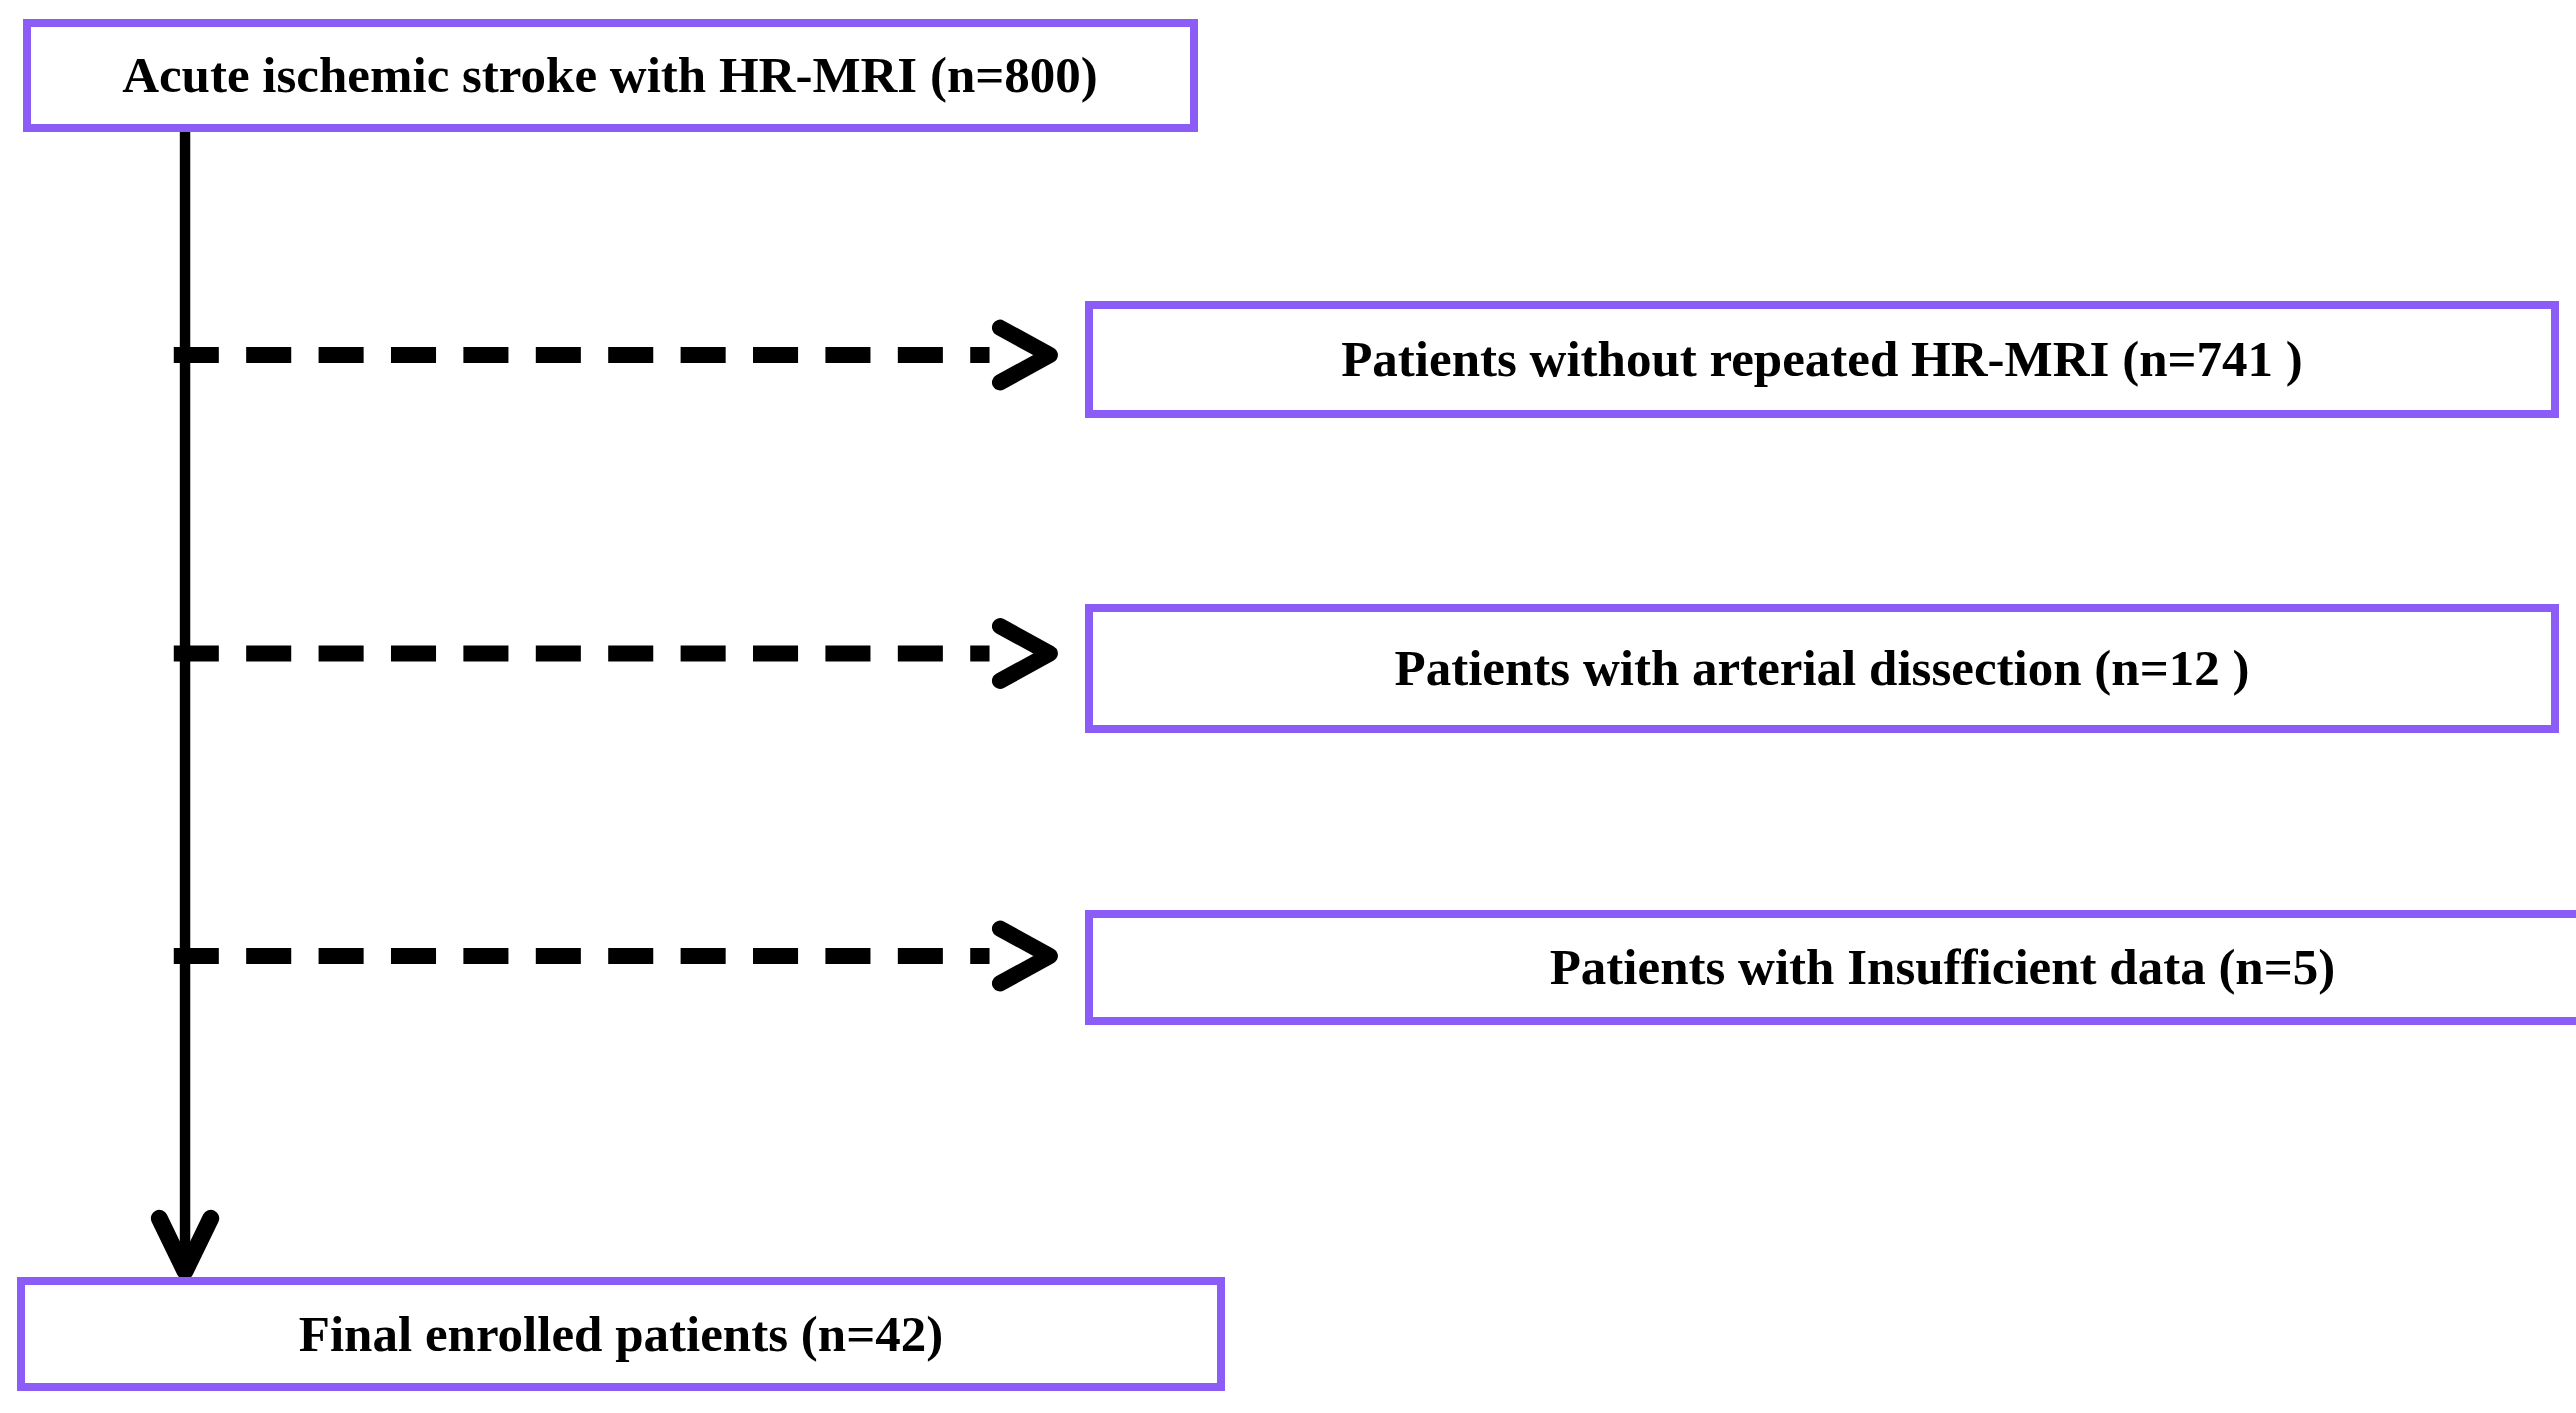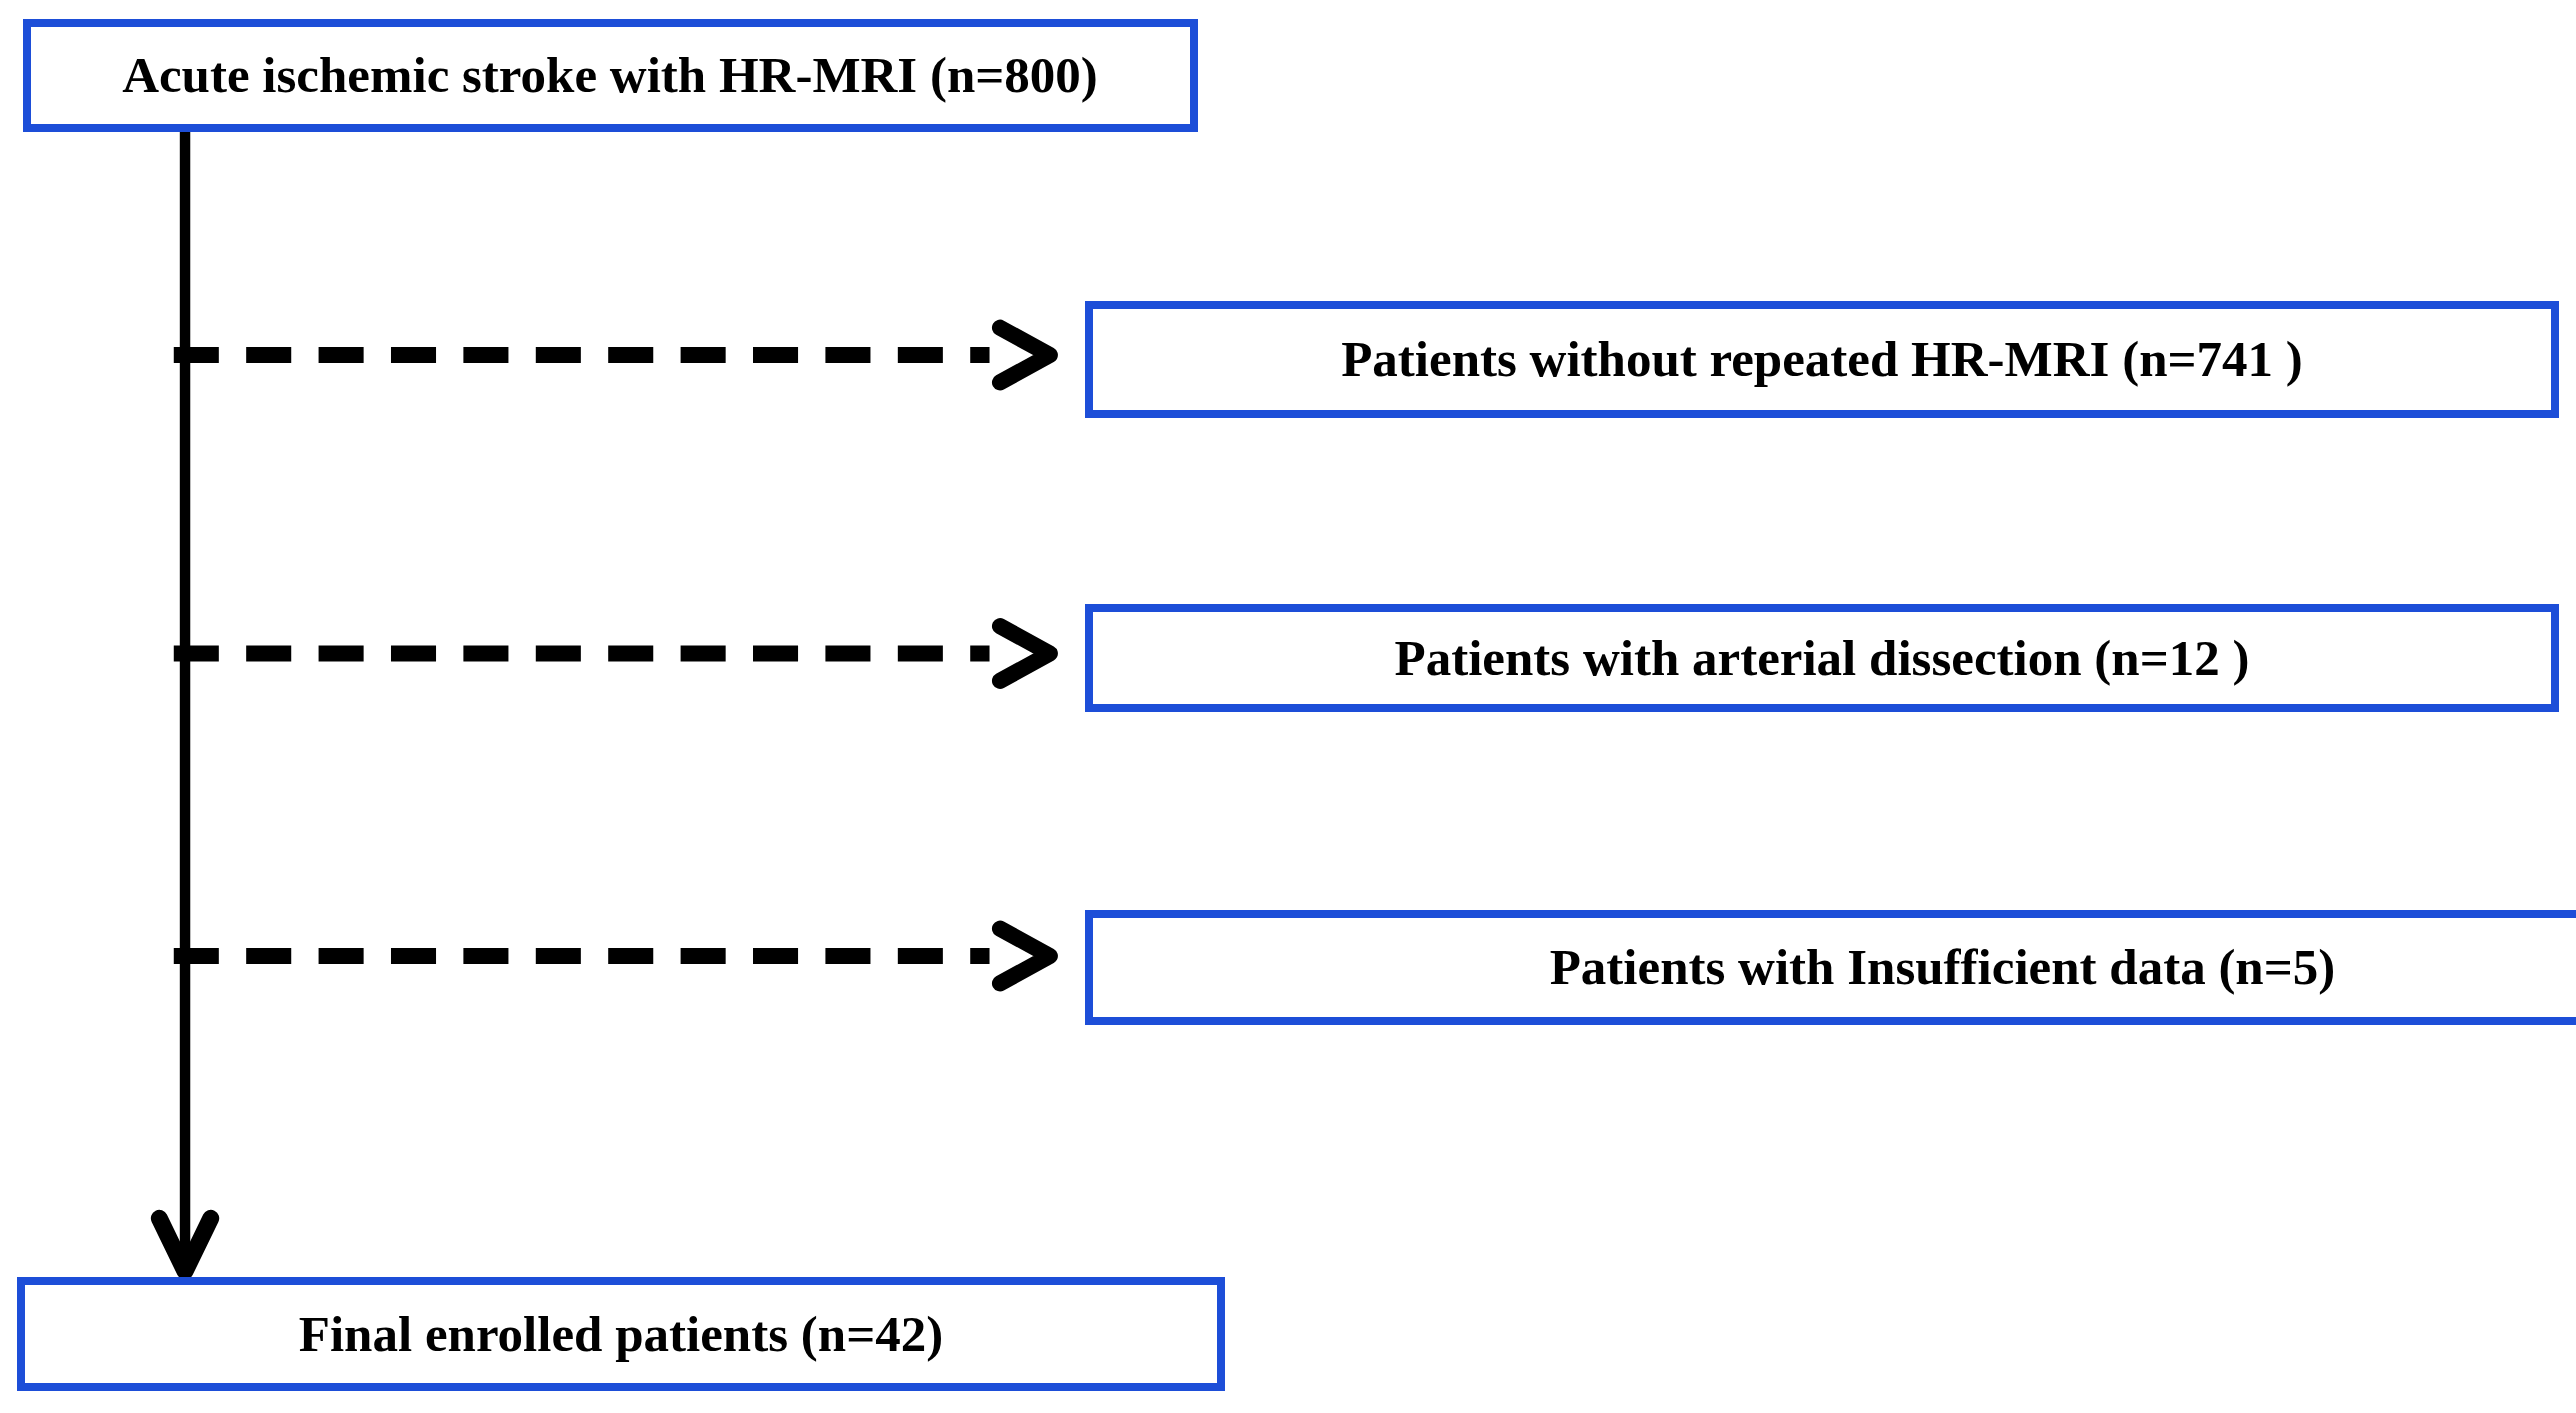--- a/index.html
+++ b/index.html
@@ -12,35 +12,35 @@
     width: 2576px;
     height: 1414px;
     background: #ffffff;
     font-family: "Liberation Serif", "DejaVu Serif", serif;
     color: #000000;
     overflow: hidden;
   }
   .node-box {
     position: absolute;
     box-sizing: border-box;
-    border: 8px solid #1d4ed8;
+    border: 8px solid #8b5cf6;
     background: #ffffff;
     display: flex;
     align-items: center;
     justify-content: center;
     text-align: center;
     font-weight: 700;
     font-size: 51px;
     line-height: 1.1;
     padding: 0 24px;
     white-space: nowrap;
   }
   #source-box { left: 22.5px;   top: 18.5px;   width: 1175px; height: 113px; }
   #excl-box-1 { left: 1085px; top: 301px;  width: 1474px; height: 117px; align-items: center; }
-  #excl-box-2 { left: 1085px; top: 604px;  width: 1474px; height: 108px; }
+  #excl-box-2 { left: 1085px; top: 604px;  width: 1474px; height: 129px; }
   #excl-box-3 { left: 1085px; top: 910px; width: 1714px; height: 115px; padding-left: 25px; }
   #final-box  { left: 17px;   top: 1277px; width: 1208px; height: 114px; }
   #arrow-layer {
     position: absolute;
     left: 0; top: 0;
     width: 2576px;
     height: 1414px;
   }
 </style>
 </head>

